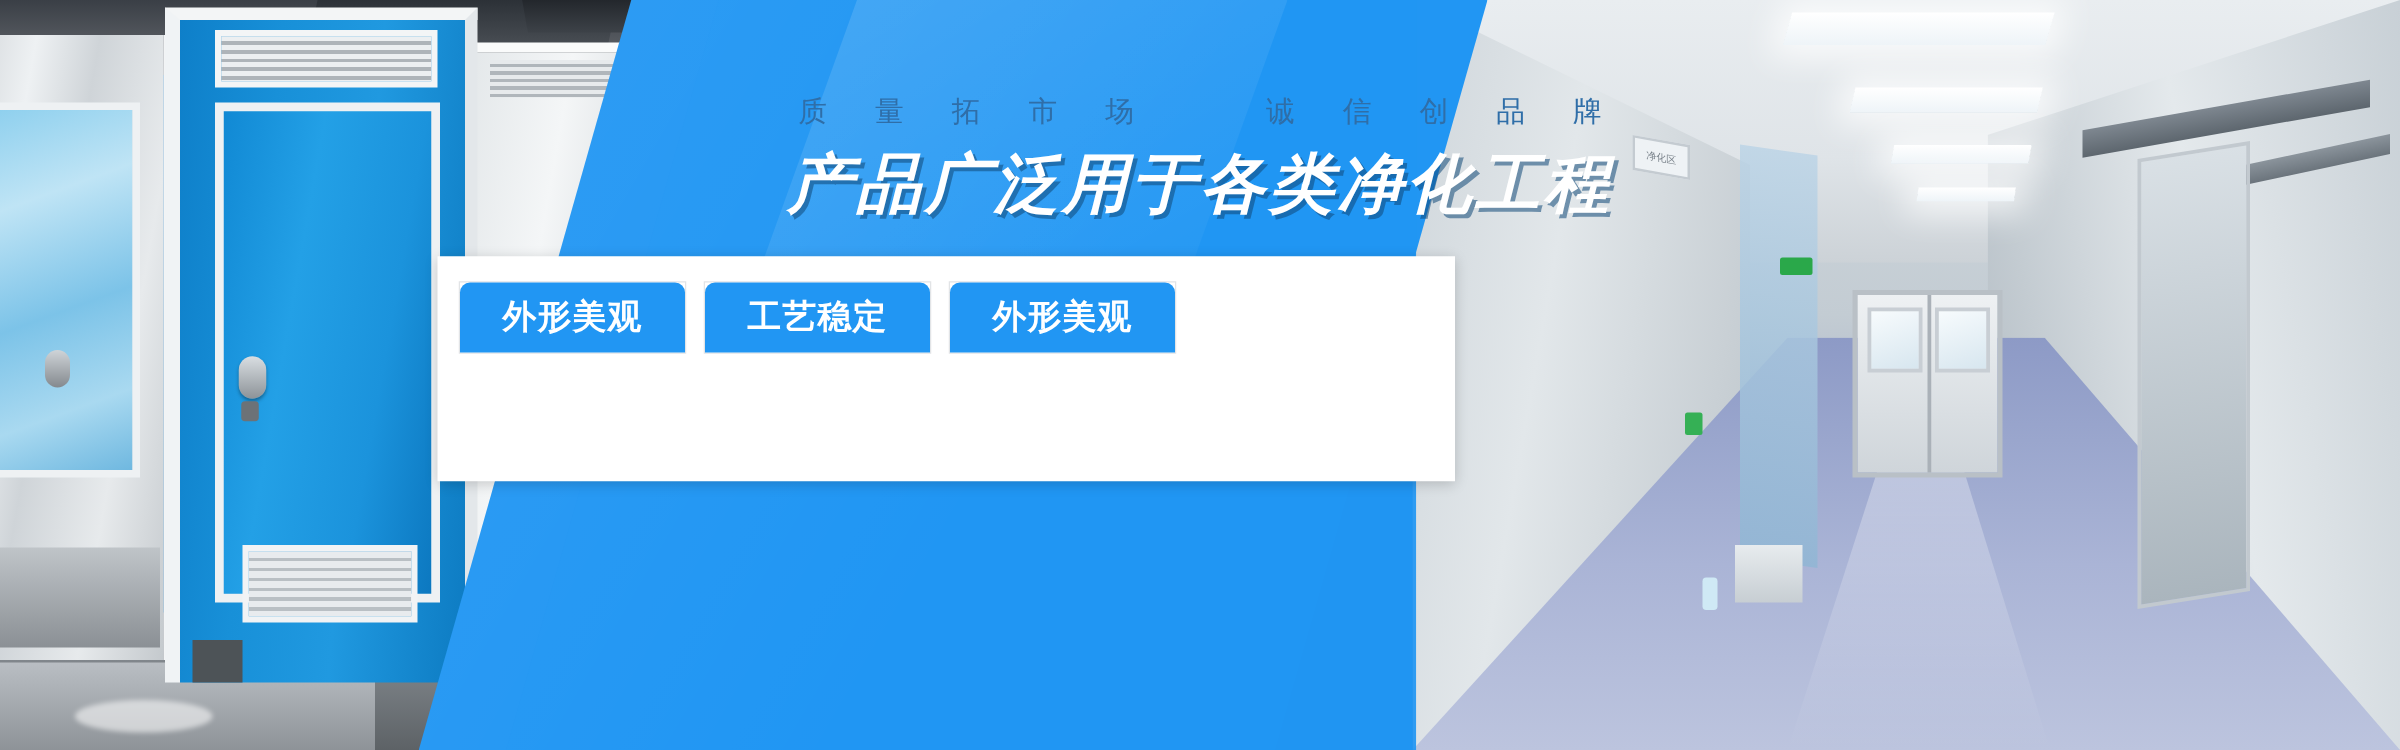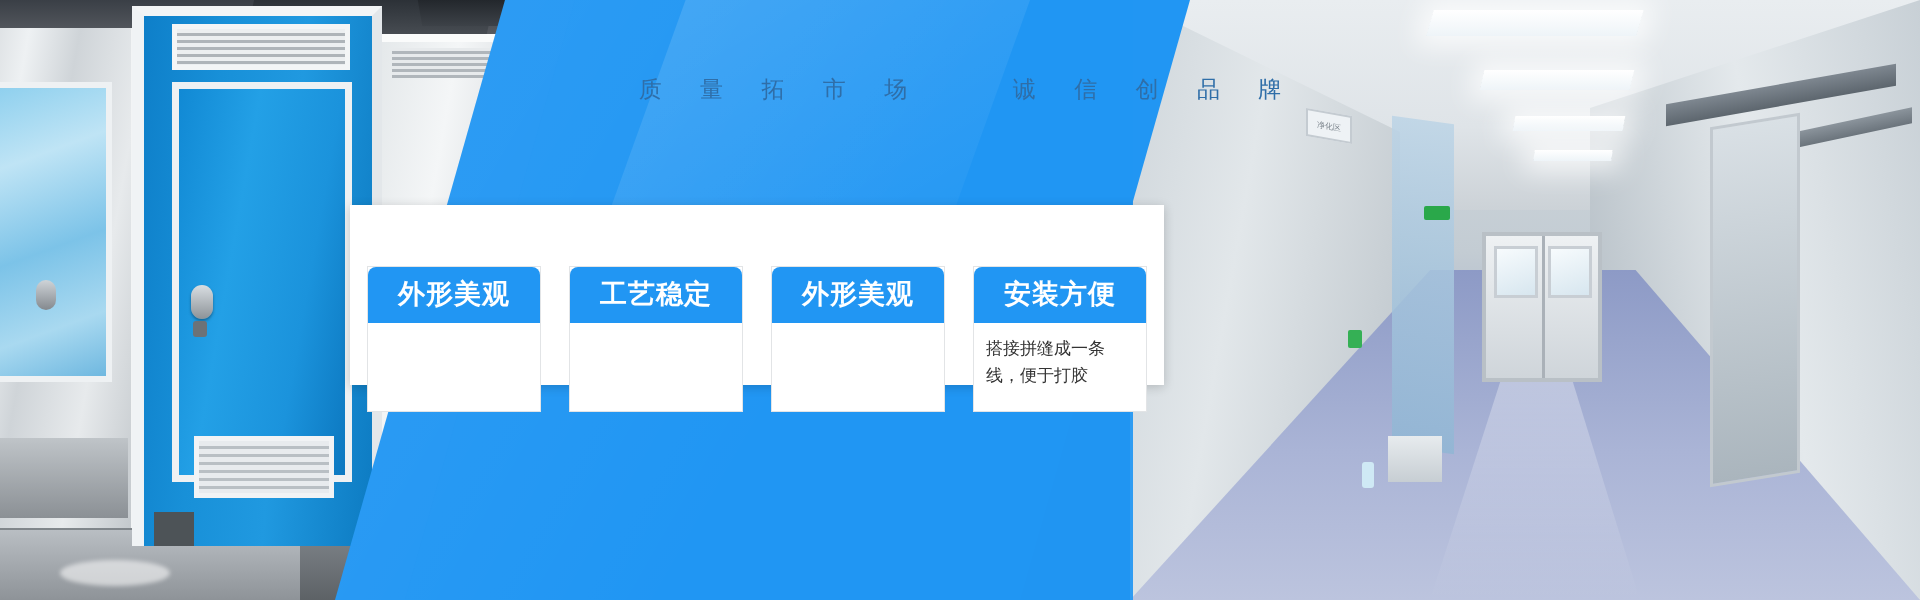--- a/index.html
+++ b/index.html
@@ -261,23 +261,22 @@
 
   
   .card-panel {
     position:absolute; left:350px; top:205px;
     width:814px; height:180px;
     background:#ffffff;
     box-shadow:0 2px 10px rgba(0,0,0,.18);
   }
   .cards {
     display:flex;
-    gap:28px;
+    gap:14px;
     padding:20px 17px;
-    margin-top:41px;
   }
   .card {
     width:182px;
     background:#ffffff;
     border:1px solid #e2e4e6;
     display:flex;
     flex-direction:column;
   }
   .card-head {
     background:#2196f3;
@@ -361,37 +360,34 @@
     <div class="pr-cab"></div>
     <div class="pr-bottle"></div>
   </div>
 
   <div class="blue-panel"></div>
   <div class="blue-panel-2"></div>
   <div class="blue-ghost"></div>
   <div class="blue-sheen"></div>
 
   <div class="tagline">质 量 拓 市 场    诚 信 创 品 牌</div>
+  <div class="headline">产品广泛用于各类净化工程</div>
 
   <div class="card-panel">
     <div class="cards">
 
       <div class="card">
         <div class="card-head">外形美观</div>
       </div>
 
       <div class="card">
         <div class="card-head">工艺稳定</div>
       </div>
 
       <div class="card">
         <div class="card-head">外形美观</div>
       </div>
 
-      <div class="card">
-        <div class="card-head">安装方便</div>
-        <div class="card-body">搭接拼缝成一条线，便于打胶</div>
-      </div>
 
     </div>
   </div>
 
 </div>
 
 </body></html>

